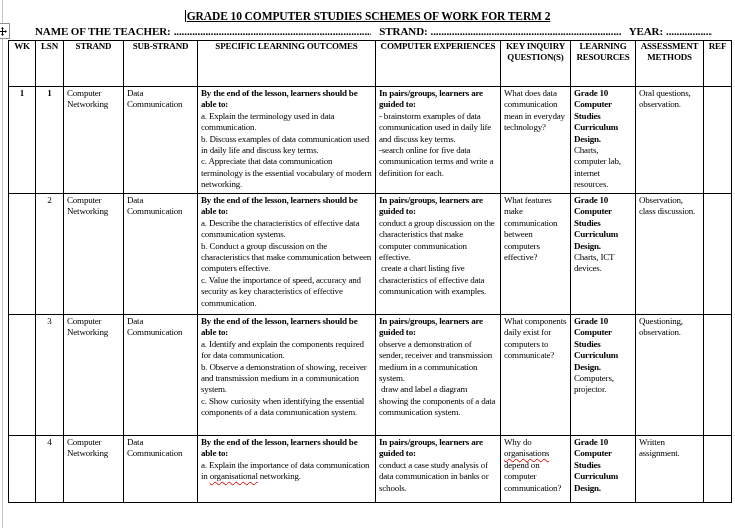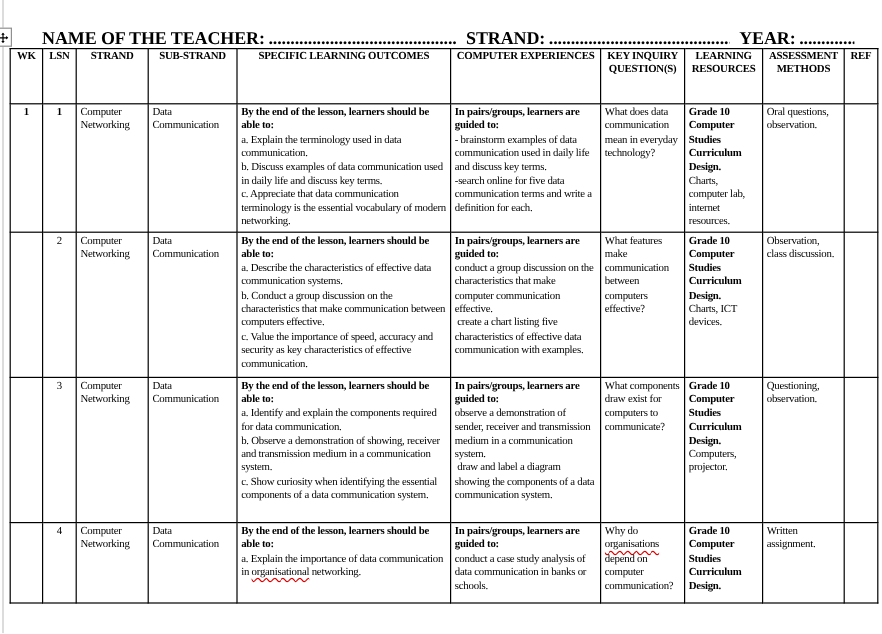--- a/index.html
+++ b/index.html
@@ -11,21 +11,21 @@
   .table-handle {
     position:absolute; left:-6px; top:23px; width:14px; height:14px;
     background:#fff; border:1px solid #909090; z-index:5;
     display:flex; align-items:center; justify-content:center;
   }
   .title-row { position:absolute; top:6px; left:0; width:735px; text-align:center; white-space:nowrap; }
   .caret { display:inline-block; width:1px; height:12px; background:#000; vertical-align:-2px; margin-right:1px; }
   .doc-title { font-weight:bold; font-size:11.5px; letter-spacing:-0.1px; text-decoration:underline; }
   .meta-row {
     position:absolute; top:25px; left:35px; right:23px;
-    display:flex; align-items:flex-end; font-weight:bold; font-size:15px;
+    display:flex; align-items:flex-end; font-weight:bold; font-size:11px;
     white-space:nowrap; letter-spacing:-0.1px;
   }
   .meta-label { flex:none; }
   .dots { overflow:hidden; margin-left:3px; margin-right:8px; }
   .dots-teacher { flex:1.04; }
   .dots-school  { flex:1; }
   .dots-year    { flex:none; width:46px; margin-right:0; }
   table.sow {
     position:absolute; left:8px; top:40px; width:723px;
     border-collapse:collapse; table-layout:fixed;
@@ -54,20 +54,23 @@
   <div class="page-edge"></div>
 
   <div class="table-handle">
     <span style="display:flex;">
       <svg width="9" height="9" viewBox="0 0 10 10">
         <path d="M5 0 L6.6 2.1 H5.55 V4.45 H7.9 V3.4 L10 5 L7.9 6.6 V5.55 H5.55 V7.9 H6.6 L5 10 L3.4 7.9 H4.45 V5.55 H2.1 V6.6 L0 5 L2.1 3.4 V4.45 H4.45 V2.1 H3.4 Z" fill="#000"></path>
       </svg>
     </span>
   </div>
 
+  <div class="title-row">
+    <span class="caret"></span><span class="doc-title">GRADE 10 COMPUTER STUDIES SCHEMES OF WORK FOR TERM 2</span>
+  </div>
 
   <div class="meta-row">
     <span class="meta-label">NAME OF THE TEACHER:</span>
     <span class="dots dots-teacher">................................................................................................</span>
     <span class="meta-label">STRAND:</span>
     <span class="dots dots-school">................................................................................................</span>
     <span class="meta-label">YEAR:</span>
     <span class="dots dots-year">........................</span>
   </div>
 
@@ -234,21 +237,21 @@
           </td>
           <td>
             <div class="cellwrap" style="height: 117px;">
               <div class="b">In pairs/groups, learners are guided to:</div>
               <div class="item">observe a demonstration of sender, receiver and transmission medium in a communication system.</div>
               <div class="item"> draw and label a diagram showing the components of a data communication system.</div>
             </div>
           </td>
           <td>
             <div class="cellwrap" style="height: 117px;">
-              <div class="item">What components draw exist for computers to communicate?</div>
+              <div class="item">What components daily exist for computers to communicate?</div>
             </div>
           </td>
           <td>
             <div class="cellwrap" style="height: 117px;">
               <div class="b">Grade 10 Computer Studies Curriculum Design.</div>
               <div>Computers, projector.</div>
             </div>
           </td>
           <td>
             <div class="cellwrap" style="height: 117px;">Questioning, observation.</div>

